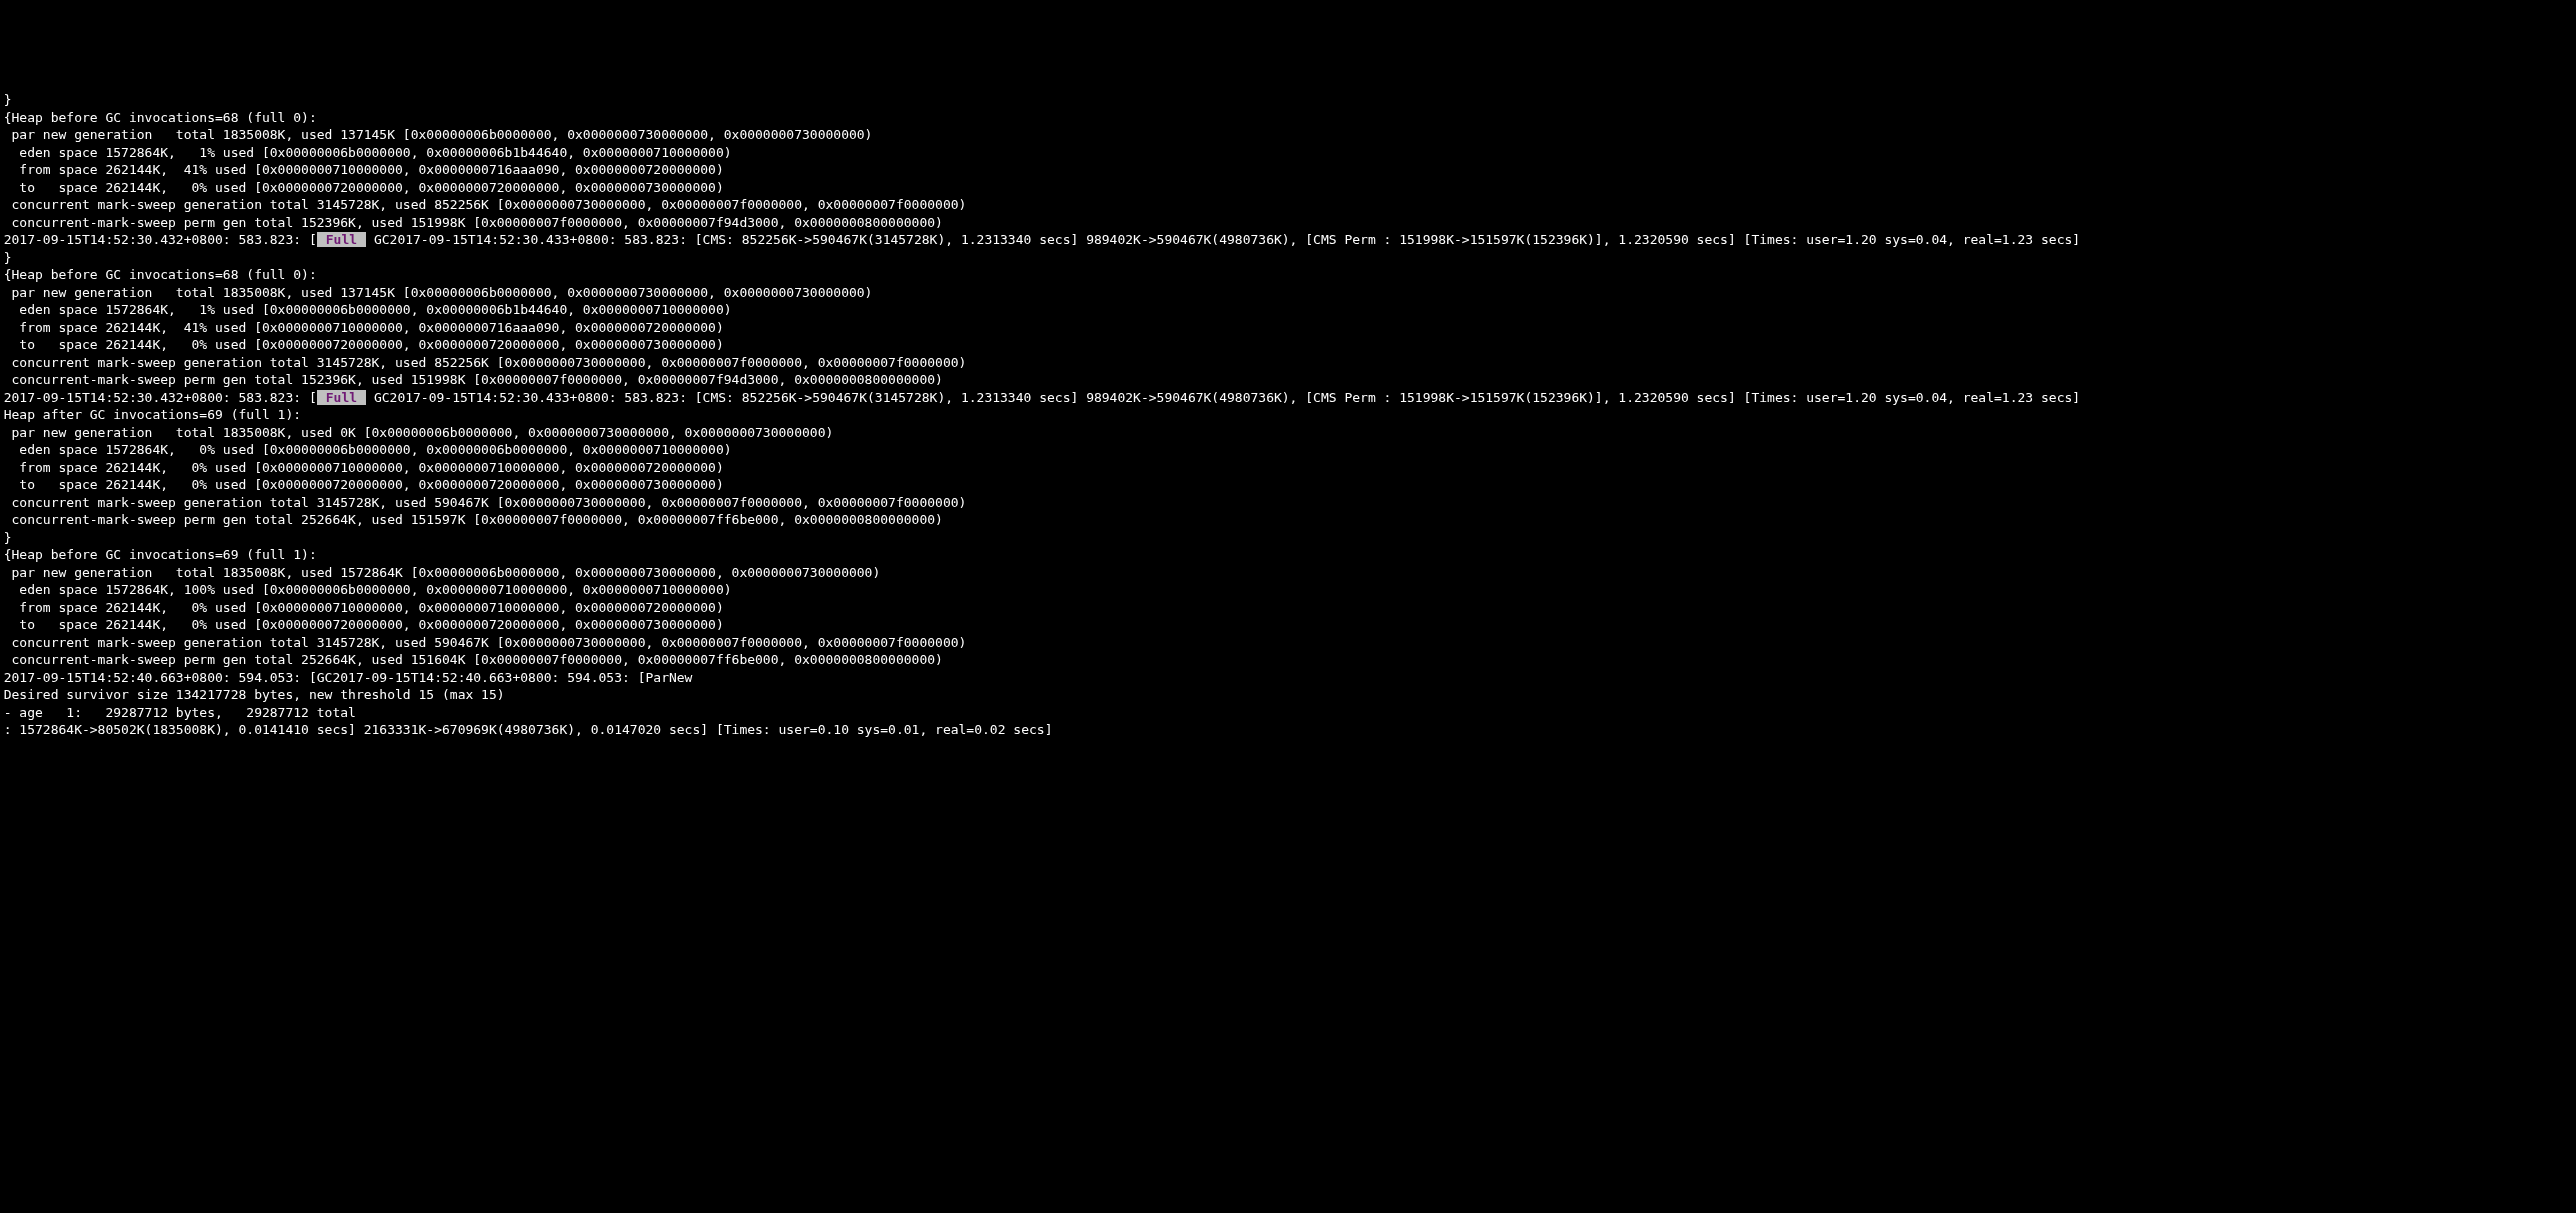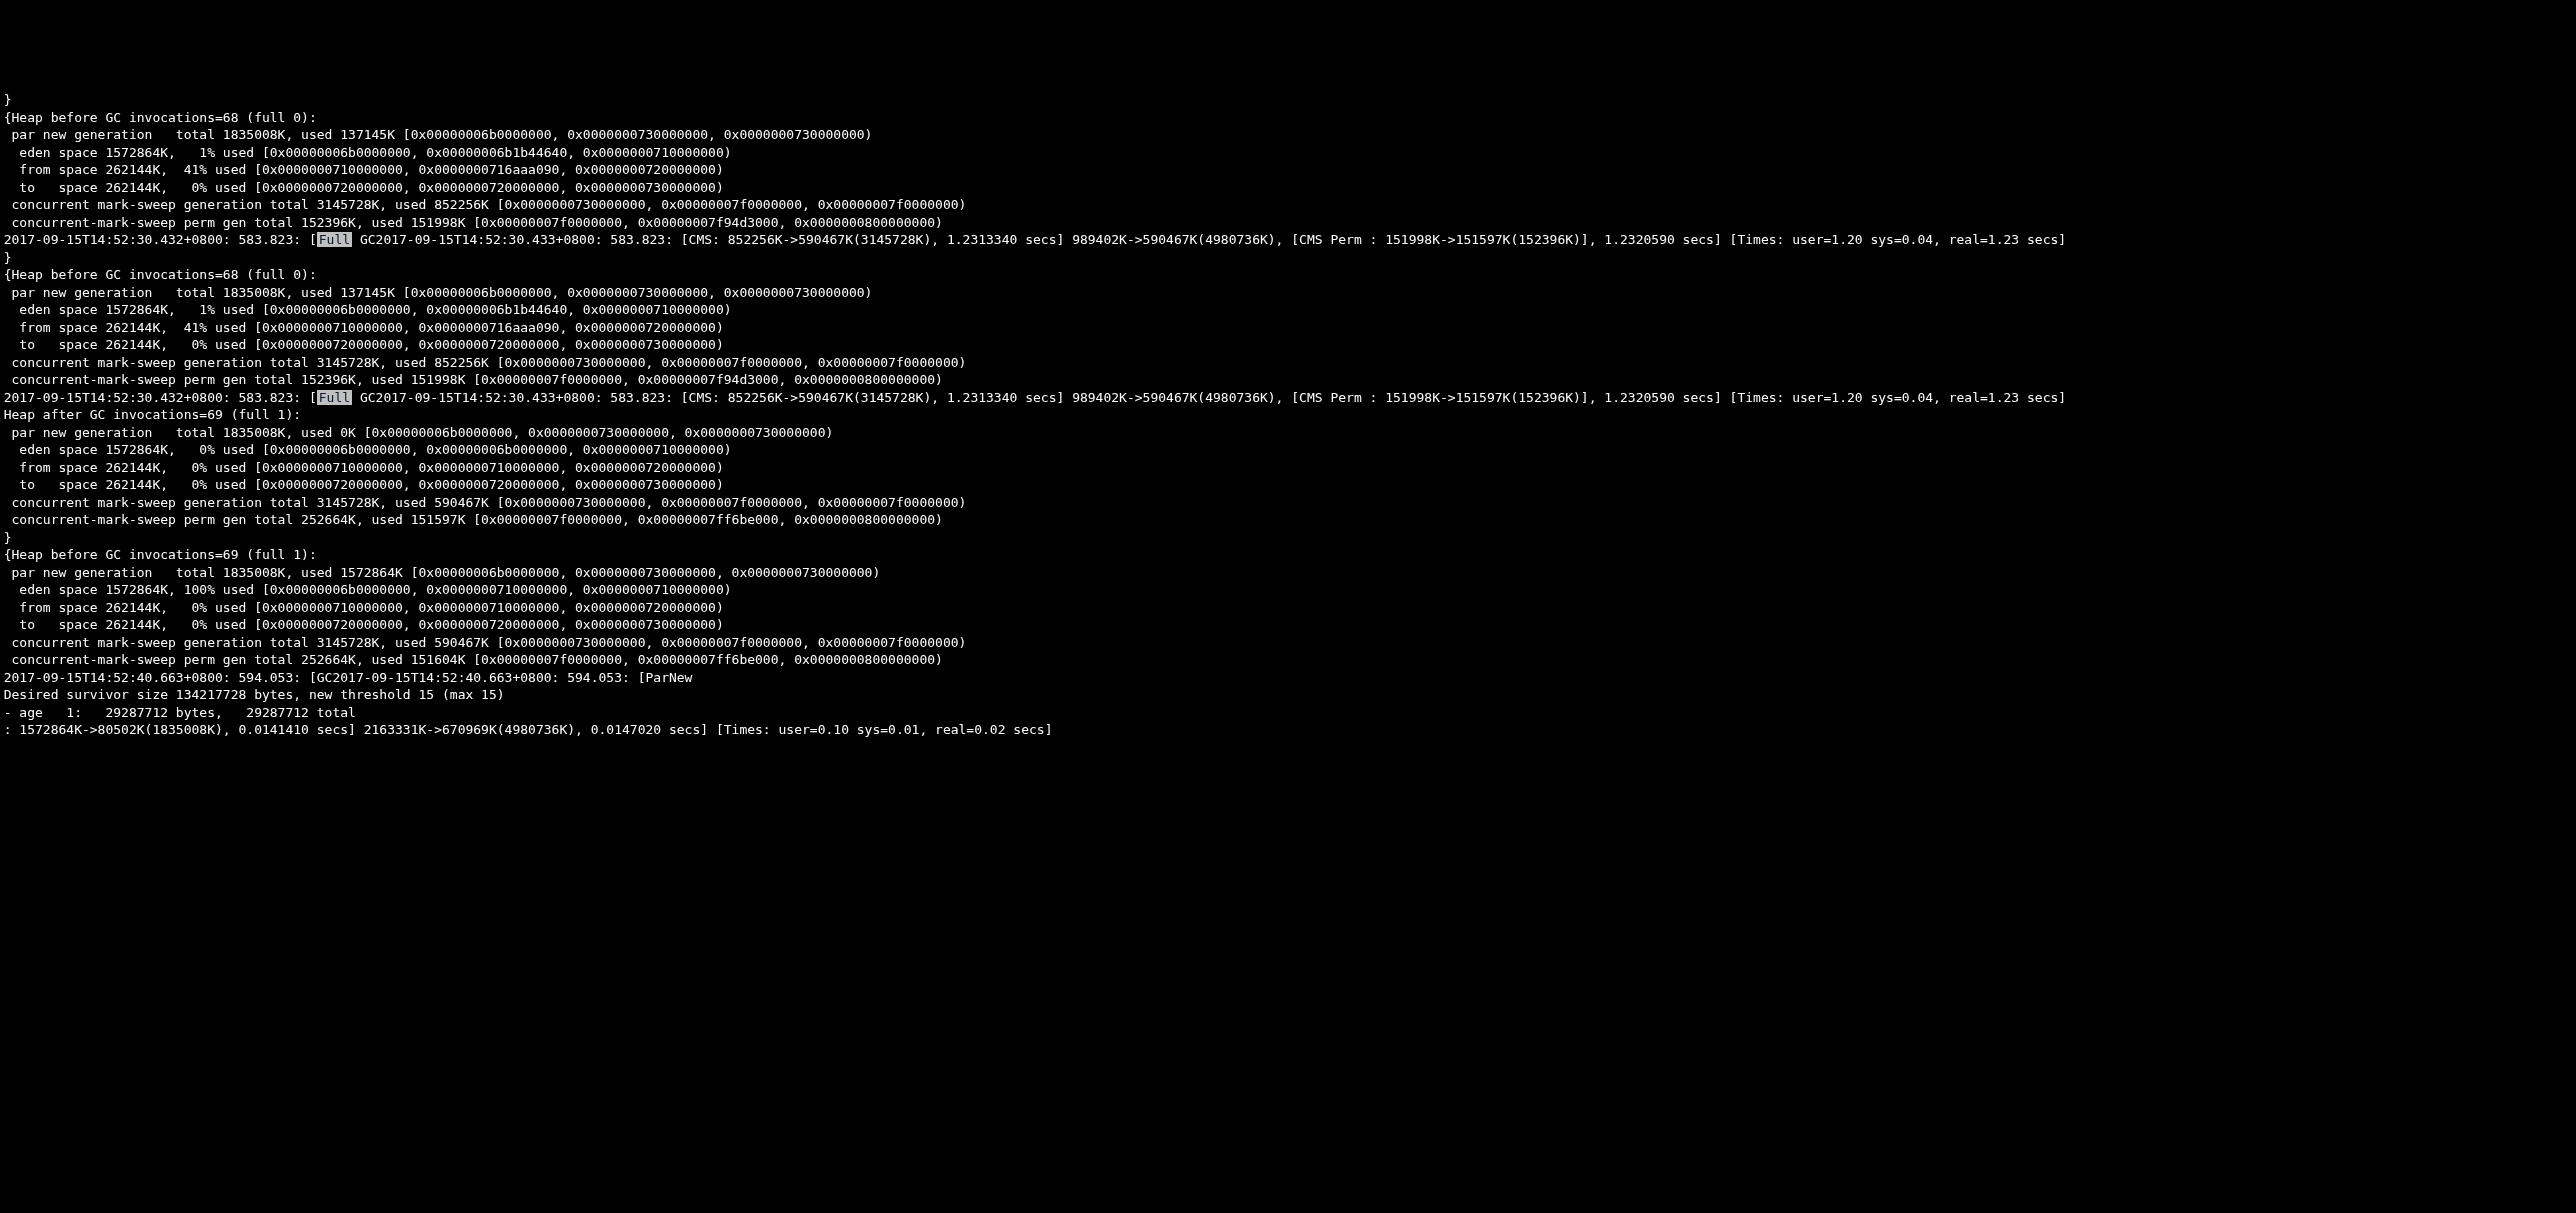--- a/index.html
+++ b/index.html
@@ -14,22 +14,23 @@
     overflow: hidden;
     width: 2576px;
     height: 1213px;
   }
   #terminal {
     padding: 3.7px 3.7px;
   }
   .line { display: block; }
   .hl {
     background: #c0c0c0;
-    color: #0f172a;
-    padding: 0 2px;
+    color: #701a75;
+    padding: 0 9px;
+    font-weight: bold;
   }
 </style>
 </head>
 <body>
 
 
 
 <div id="terminal"><span class="line">}</span><span class="line">{Heap before GC invocations=68 (full 0):</span><span class="line"> par new generation   total 1835008K, used 137145K [0x00000006b0000000, 0x0000000730000000, 0x0000000730000000)</span><span class="line">  eden space 1572864K,   1% used [0x00000006b0000000, 0x00000006b1b44640, 0x0000000710000000)</span><span class="line">  from space 262144K,  41% used [0x0000000710000000, 0x0000000716aaa090, 0x0000000720000000)</span><span class="line">  to   space 262144K,   0% used [0x0000000720000000, 0x0000000720000000, 0x0000000730000000)</span><span class="line"> concurrent mark-sweep generation total 3145728K, used 852256K [0x0000000730000000, 0x00000007f0000000, 0x00000007f0000000)</span><span class="line"> concurrent-mark-sweep perm gen total 152396K, used 151998K [0x00000007f0000000, 0x00000007f94d3000, 0x0000000800000000)</span><span class="line"><span>2017-09-15T14:52:30.432+0800: 583.823: [</span><span class="hl">Full</span><span> GC2017-09-15T14:52:30.433+0800: 583.823: [CMS: 852256K-&gt;590467K(3145728K), 1.2313340 secs] 989402K-&gt;590467K(4980736K), [CMS Perm : 151998K-&gt;151597K(152396K)], 1.2320590 secs] [Times: user=1.20 sys=0.04, real=1.23 secs]</span></span><span class="line">}</span><span class="line">{Heap before GC invocations=68 (full 0):</span><span class="line"> par new generation   total 1835008K, used 137145K [0x00000006b0000000, 0x0000000730000000, 0x0000000730000000)</span><span class="line">  eden space 1572864K,   1% used [0x00000006b0000000, 0x00000006b1b44640, 0x0000000710000000)</span><span class="line">  from space 262144K,  41% used [0x0000000710000000, 0x0000000716aaa090, 0x0000000720000000)</span><span class="line">  to   space 262144K,   0% used [0x0000000720000000, 0x0000000720000000, 0x0000000730000000)</span><span class="line"> concurrent mark-sweep generation total 3145728K, used 852256K [0x0000000730000000, 0x00000007f0000000, 0x00000007f0000000)</span><span class="line"> concurrent-mark-sweep perm gen total 152396K, used 151998K [0x00000007f0000000, 0x00000007f94d3000, 0x0000000800000000)</span><span class="line"><span>2017-09-15T14:52:30.432+0800: 583.823: [</span><span class="hl">Full</span><span> GC2017-09-15T14:52:30.433+0800: 583.823: [CMS: 852256K-&gt;590467K(3145728K), 1.2313340 secs] 989402K-&gt;590467K(4980736K), [CMS Perm : 151998K-&gt;151597K(152396K)], 1.2320590 secs] [Times: user=1.20 sys=0.04, real=1.23 secs]</span></span><span class="line">Heap after GC invocations=69 (full 1):</span><span class="line"> par new generation   total 1835008K, used 0K [0x00000006b0000000, 0x0000000730000000, 0x0000000730000000)</span><span class="line">  eden space 1572864K,   0% used [0x00000006b0000000, 0x00000006b0000000, 0x0000000710000000)</span><span class="line">  from space 262144K,   0% used [0x0000000710000000, 0x0000000710000000, 0x0000000720000000)</span><span class="line">  to   space 262144K,   0% used [0x0000000720000000, 0x0000000720000000, 0x0000000730000000)</span><span class="line"> concurrent mark-sweep generation total 3145728K, used 590467K [0x0000000730000000, 0x00000007f0000000, 0x00000007f0000000)</span><span class="line"> concurrent-mark-sweep perm gen total 252664K, used 151597K [0x00000007f0000000, 0x00000007ff6be000, 0x0000000800000000)</span><span class="line">}</span><span class="line">{Heap before GC invocations=69 (full 1):</span><span class="line"> par new generation   total 1835008K, used 1572864K [0x00000006b0000000, 0x0000000730000000, 0x0000000730000000)</span><span class="line">  eden space 1572864K, 100% used [0x00000006b0000000, 0x0000000710000000, 0x0000000710000000)</span><span class="line">  from space 262144K,   0% used [0x0000000710000000, 0x0000000710000000, 0x0000000720000000)</span><span class="line">  to   space 262144K,   0% used [0x0000000720000000, 0x0000000720000000, 0x0000000730000000)</span><span class="line"> concurrent mark-sweep generation total 3145728K, used 590467K [0x0000000730000000, 0x00000007f0000000, 0x00000007f0000000)</span><span class="line"> concurrent-mark-sweep perm gen total 252664K, used 151604K [0x00000007f0000000, 0x00000007ff6be000, 0x0000000800000000)</span><span class="line">2017-09-15T14:52:40.663+0800: 594.053: [GC2017-09-15T14:52:40.663+0800: 594.053: [ParNew</span><span class="line">Desired survivor size 134217728 bytes, new threshold 15 (max 15)</span><span class="line">- age   1:   29287712 bytes,   29287712 total</span><span class="line">: 1572864K-&gt;80502K(1835008K), 0.0141410 secs] 2163331K-&gt;670969K(4980736K), 0.0147020 secs] [Times: user=0.10 sys=0.01, real=0.02 secs]</span></div>
 
 

